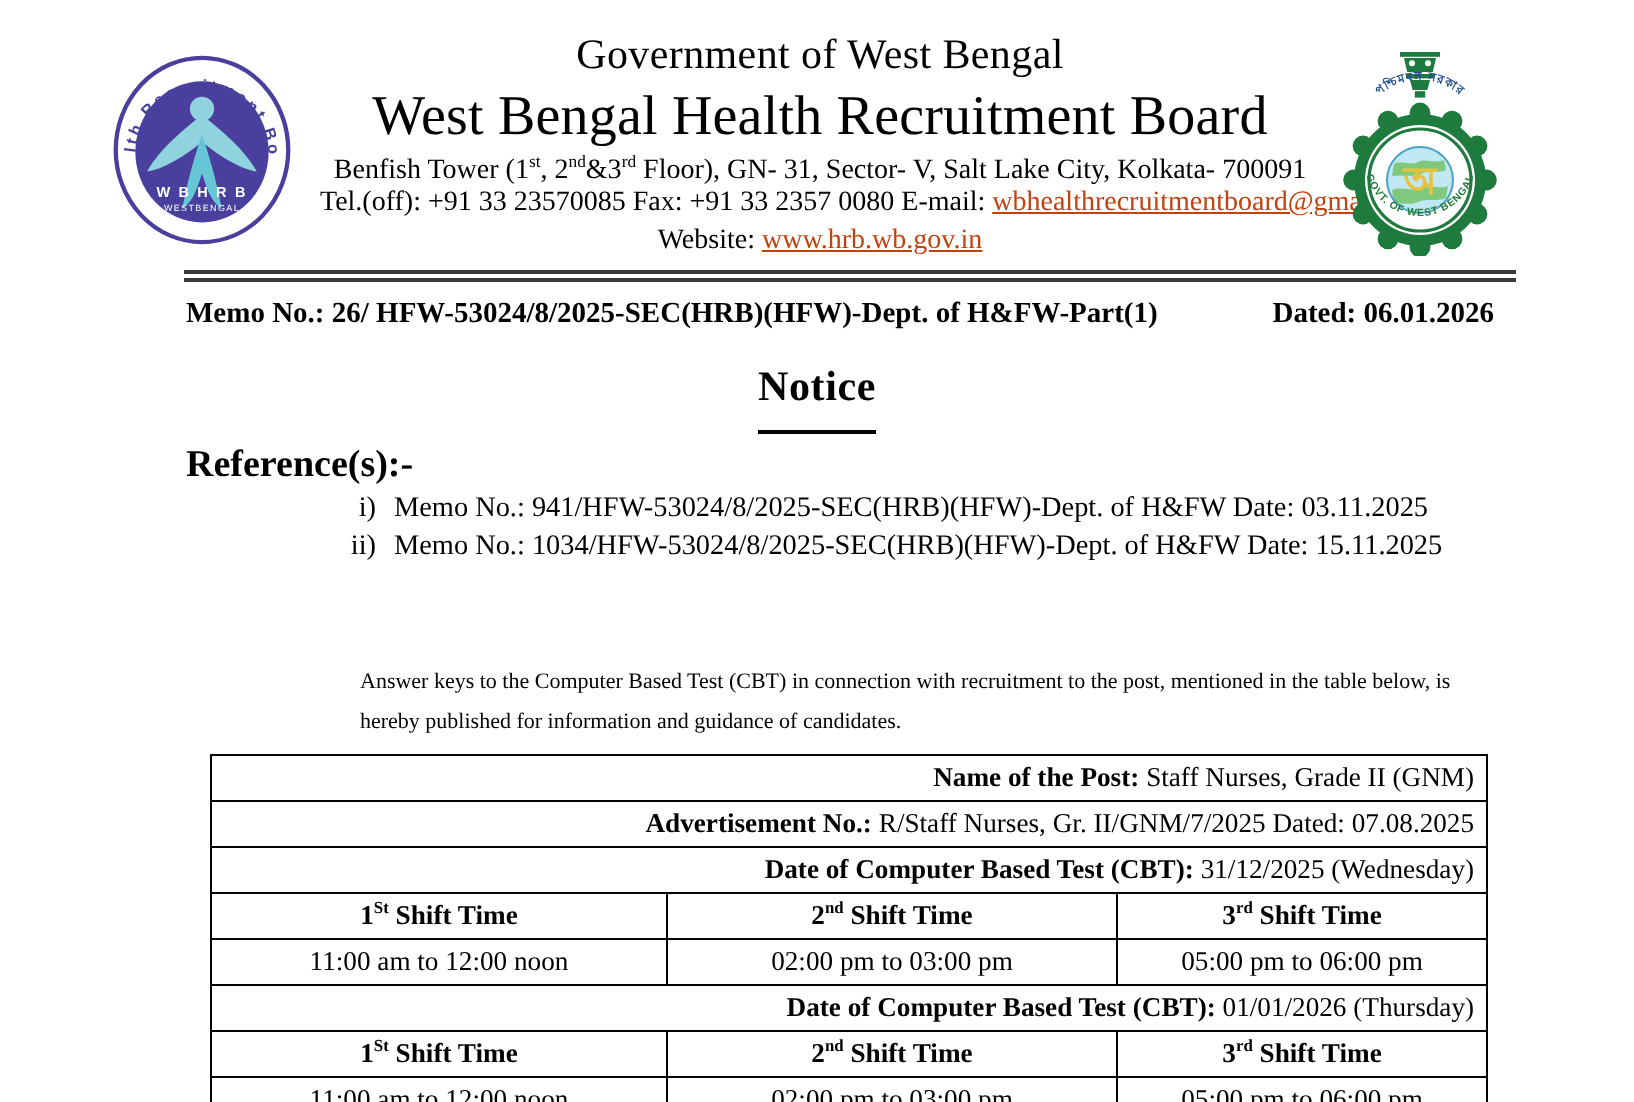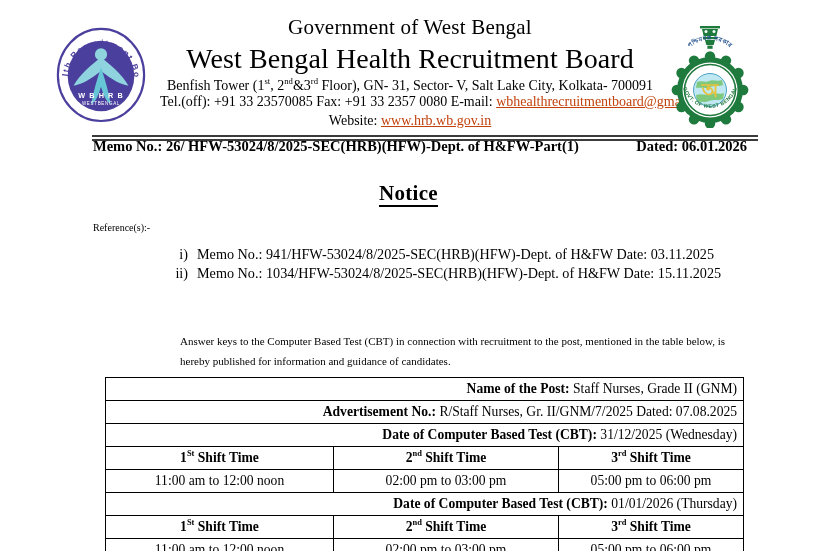--- a/index.html
+++ b/index.html
@@ -88,21 +88,21 @@
   .rule-wrap .r2 {
     height: 2px;
     background: #3b3b3b;
     margin-top: 2px;
   }
 
   
   .memo-row {
     position: absolute;
     left: 93px;
-    top: 138px;
+    top: 149px;
     width: 660px;
     font-size: 14.5px;
     font-weight: bold;
     display: flex;
     justify-content: space-between;
     align-items: center;
   }
   .memo-left { white-space: nowrap; }
   .memo-right { white-space: nowrap; padding-right: 6px; }
 
@@ -112,30 +112,30 @@
     left: 0;
     top: 181px;
     width: 817px;
     text-align: center;
     font-size: 21px;
     font-weight: bold;
     letter-spacing: 0.3px;
   }
   .notice-title span {
     border-bottom: 2px solid #000;
-    padding-bottom: 0;
+    padding-bottom: 10px;
   }
 
   
   .ref-head {
     position: absolute;
     left: 93px;
     top: 222px;
-    font-size: 10px;
-    font-weight: normal;
+    font-size: 19px;
+    font-weight: bold;
   }
   .ref-list {
     position: absolute;
     left: 166px;
     top: 245px;
     font-size: 14.2px;
   }
   .ref-item {
     display: flex;
     line-height: 19px;

